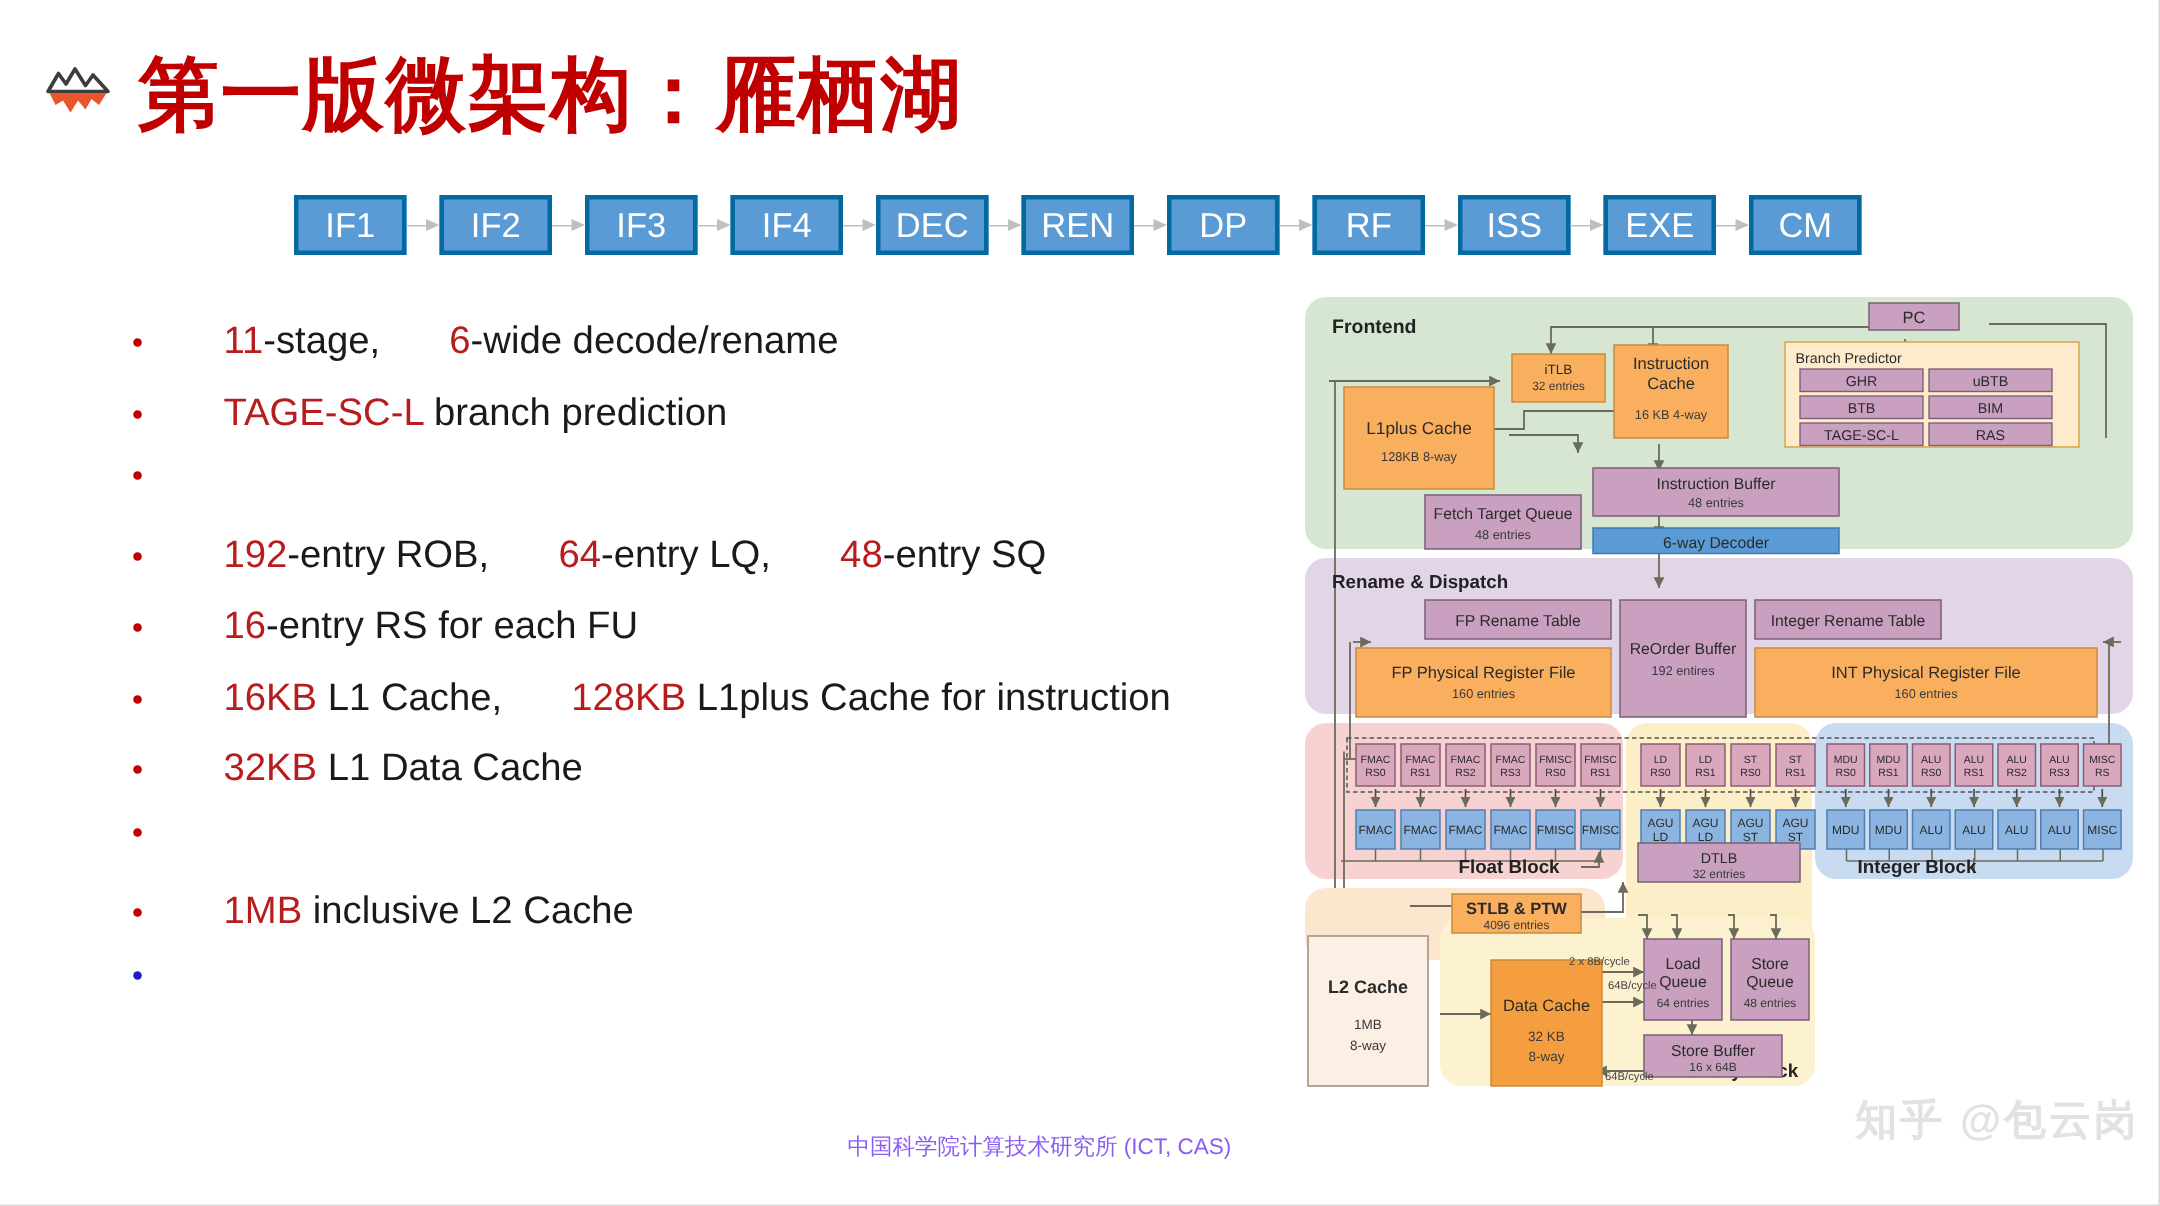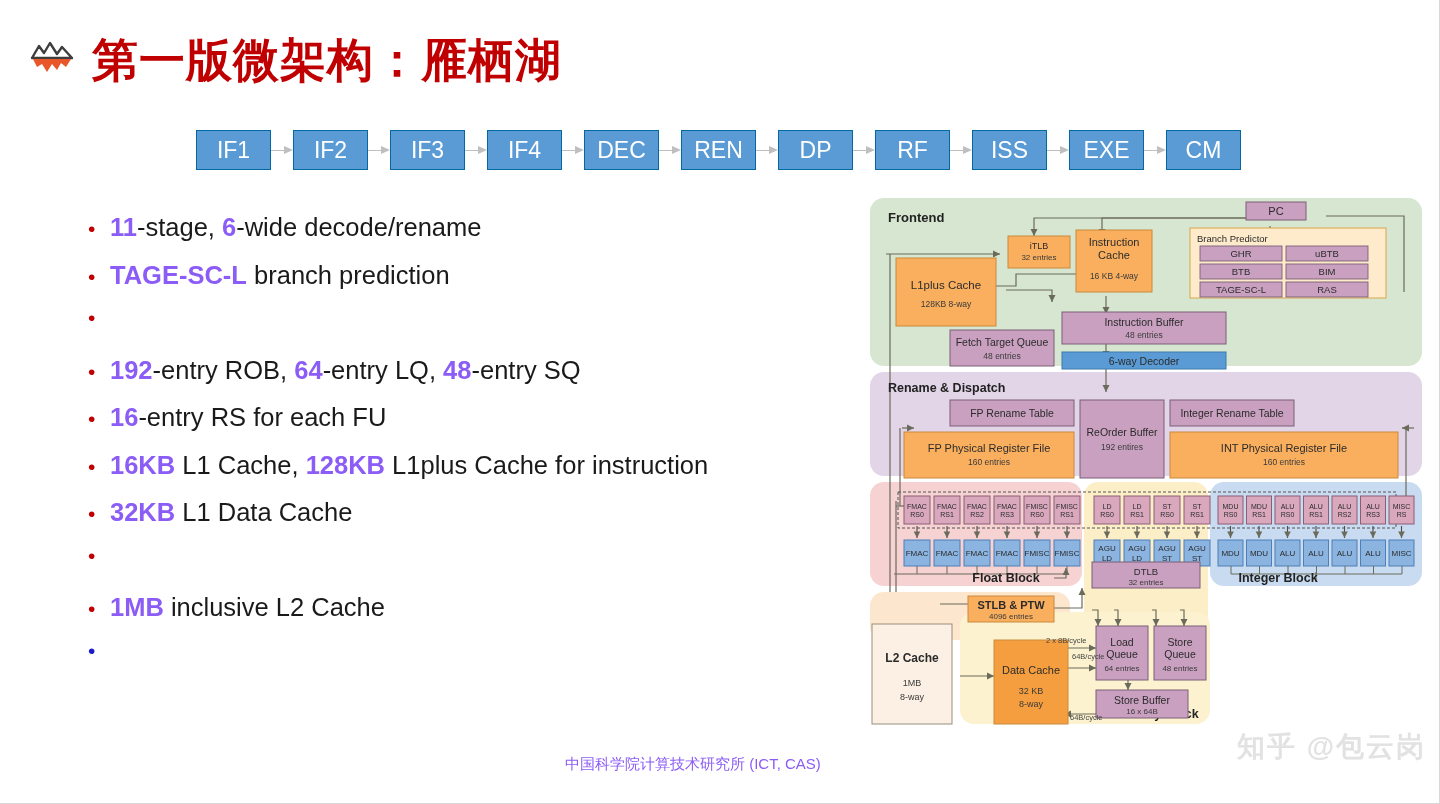--- a/index.html
+++ b/index.html
@@ -14,42 +14,42 @@
     content:"";position:absolute;right:0;top:0;bottom:0;width:1px;background:#d8d8d8;
   }
   .slide::before{
     content:"";position:absolute;left:0;right:0;bottom:0;height:1px;background:#d8d8d8;
   }
 
   
   #title-row{position:absolute;left:28px;top:36px;display:flex;align-items:center;gap:16px;}
   #logo{width:48px;height:48px;flex:none;}
   #title-text{
-    font-size:46px;font-weight:bold;color:#C00000;letter-spacing:1px;
+    font-size:54px;font-weight:bold;color:#C00000;letter-spacing:1px;
     white-space:nowrap;line-height:1;
   }
 
   
   #pipeline{position:absolute;left:196px;top:130px;display:flex;align-items:center;}
   .stage{
-    width:75px;height:40px;background:#5B9BD5;border:1px solid #0369a1;
+    width:75px;height:40px;background:#5B9BD5;border:3px solid #0369a1;
     color:#fff;font-size:23px;display:flex;align-items:center;justify-content:center;
     box-sizing:border-box;
   }
   .arrow{width:22px;height:12px;position:relative;flex:none;}
   .arrow::before{content:"";position:absolute;left:0;top:5.5px;width:14px;height:1.6px;background:#bfbfbf;}
   .arrow::after{content:"";position:absolute;left:13px;top:1.5px;
     border-left:9px solid #bfbfbf;border-top:4.5px solid transparent;border-bottom:4.5px solid transparent;}
 
   
   #bullets{position:absolute;left:88px;top:212px;width:790px;}
   .bul{display:flex;align-items:baseline;margin-bottom:17.5px;height:30px;}
   .dot{color:#C00000;font-size:21px;line-height:1;width:22px;flex:none;}
   .btext{font-size:25.5px;color:#1a1a1a;white-space:nowrap;line-height:30px;}
-  .btext b{color:#8b5cf6;font-weight:bold;}
+  .btext b{color:#b91c1c;font-weight:normal;margin-left:39px;}
   .bul.last .dot{color:#1B1BCC;}
   .bul.last .btext{color:#1B1BCC;font-weight:bold;text-decoration:underline;}
 
   
   #footer{position:absolute;left:565px;top:755px;font-size:15px;color:#8b5cf6;}
   #watermark{
     position:absolute;right:14px;top:728px;font-size:28px;color:#e2e2e2;
     font-weight:bold;letter-spacing:2px;user-select:none;white-space:nowrap;
   }
 

